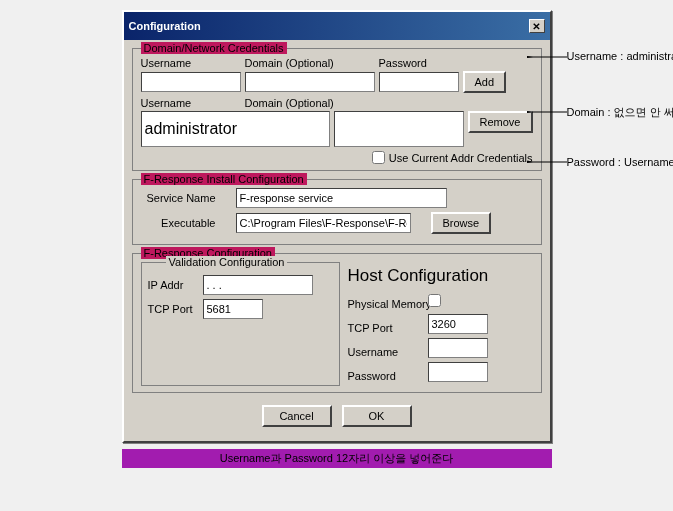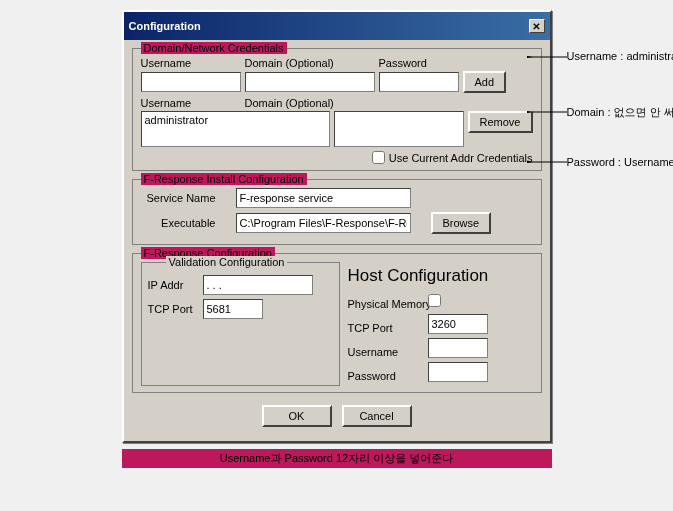--- a/index.html
+++ b/index.html
@@ -147,22 +147,22 @@
       margin-bottom: 4px;
     }
 
     .user-display-area {
       flex: 1;
       background: white;
       border: 1px solid #808080;
       border-top-color: #404040;
       border-left-color: #404040;
       min-height: 36px;
-      padding: 2px 3px;
-      font-size: 11px;
+      padding: 8px 3px;
+      font-size: 16px;
     }
 
     .user-display-domain {
       width: 130px;
       background: white;
       border: 1px solid #808080;
       border-top-color: #404040;
       border-left-color: #404040;
       min-height: 36px;
       padding: 2px 3px;
@@ -242,21 +242,21 @@
 
     
     .bottom-buttons {
       display: flex;
       justify-content: center;
       gap: 10px;
       padding: 4px 0 6px 0;
     }
 
     .bottom-note {
-      background: #be185d;
+      background: #a21caf;
       font-size: 11px;
       padding: 2px 5px;
       margin-top: 6px;
       text-align: center;
     }
 
     .small-input { width: 60px; }
     .medium-input { width: 120px; }
 
     .checkbox {
@@ -320,21 +320,21 @@
           <input type="checkbox" class="checkbox" style="">
           <span class="label">Use Current Addr Credentials</span>
         </div>
       </div>
 
       <div class="group-box">
         <span class="group-box-legend">F-Response Install Configuration</span>
 
         <div class="install-row">
           <span class="label install-label">Service Name</span>
-          <input type="text" class="input-text medium-input" style="width: 175px;" value="F-response service">
+          <input type="text" class="input-text medium-input" style="width: 211px;" value="F-response service">
 
         </div>
         <div class="install-row">
           <span class="label install-label">Executable</span>
           <input type="text" class="input-text" style="width: 175px;" value="C:\Program Files\F-Response\F-Re">
           <button class="btn">Browse</button>
         </div>
       </div>
 
       <div class="group-box">
@@ -370,22 +370,22 @@
             </div>
             <div class="host-row">
               <span class="label host-label">Password</span>
               <input type="password" class="input-text small-input" style="">
             </div>
           </div>
         </div>
       </div>
 
       <div class="bottom-buttons">
+        <button class="btn" style="width:70px">Cancel</button>
         <button class="btn" style="width:70px">OK</button>
-        <button class="btn" style="width:70px">Cancel</button>
       </div>
 
     </div>
   </div>
 
   <div style="position:absolute; top:40px; left:445px; font-size:11px; color:#000; white-space:nowrap;">
     <span>Username : administrator</span>
     <svg style="position:absolute; left:-40px; top:6px;" width="40" height="2">
         <line x1="0" y1="1" x2="40" y2="1" stroke="black" stroke-width="1"></line>
         <polygon points="0,0 6,1 0,2" fill="black"></polygon>

